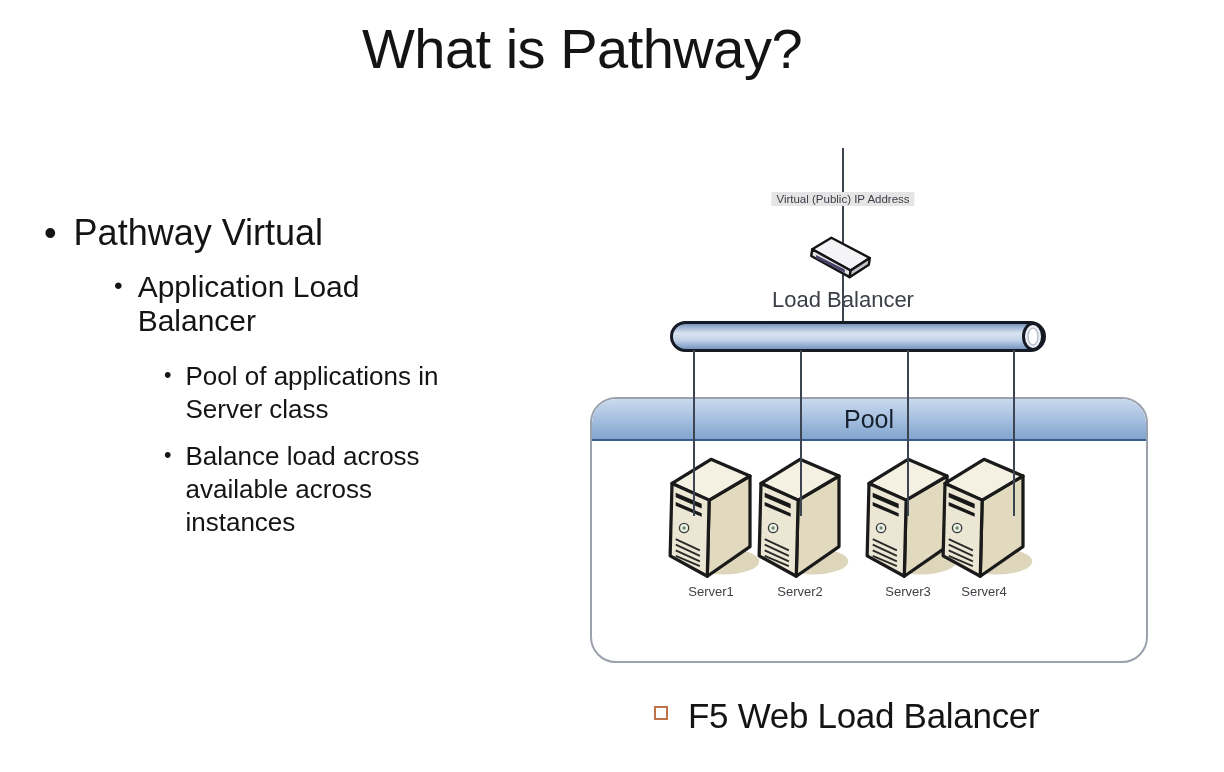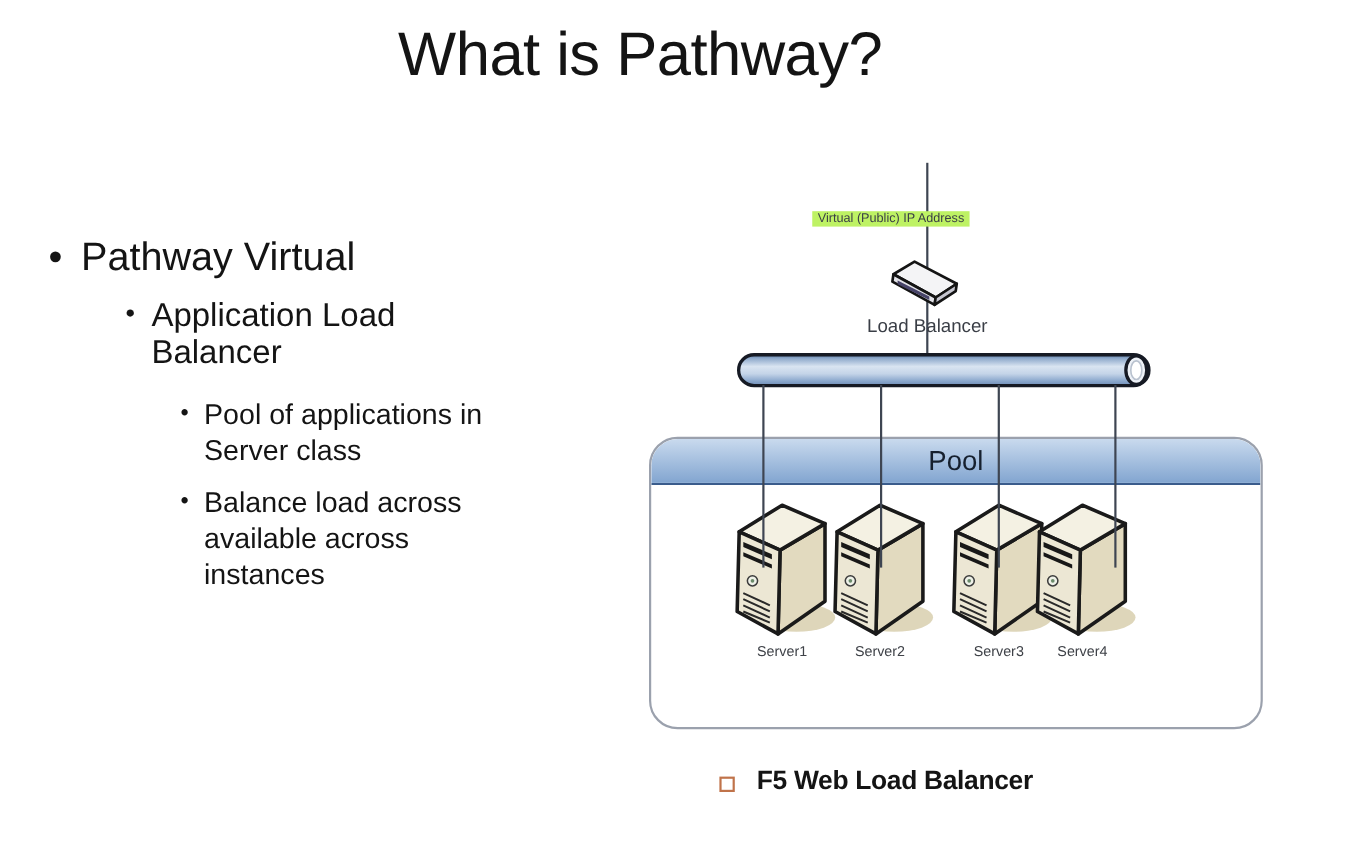--- a/index.html
+++ b/index.html
@@ -21,28 +21,28 @@
   .bullet-dot{flex:0 0 auto;}
   .b2 .bullet-dot,.b3a .bullet-dot,.b3b .bullet-dot{font-size:0.82em;padding-top:2px;}
   .b2 .bullet-text{width:330px;line-height:1.12;}
   .b3a .bullet-text,.b3b .bullet-text{width:300px;}
   
   .vline{position:absolute;width:2px;background:var(--line,#3e4552);}
   .vline-top{left:842px;top:148px;height:174px;z-index:3;}
   .conn{top:350px;height:166px;z-index:6;}
   .conn1{left:693px;} .conn2{left:800px;} .conn3{left:907px;} .conn4{left:1013px;}
   .vip-label{
-    position:absolute;left:810px;top:192px;transform:translateX(-50%);
-    font-size:11.5px;color:var(--diagram-text,#3a3e46);background:#bef264;
+    position:absolute;left:843px;top:192px;transform:translateX(-50%);
+    font-size:11.5px;color:var(--diagram-text,#3a3e46);background:#e5e5e5;
     padding:1px 5px;white-space:nowrap;z-index:5;
   }
   .lb-device{position:absolute;left:806px;top:233px;z-index:4;}
   .lb-label{
     position:absolute;left:843px;top:287px;transform:translateX(-50%);
-    font-size:17px;color:var(--diagram-text,#3a3e46);white-space:nowrap;z-index:5;
+    font-size:22px;color:var(--diagram-text,#3a3e46);white-space:nowrap;z-index:5;
   }
   .pipe{position:absolute;left:669px;top:320px;z-index:4;}
   .pool{
     position:absolute;left:590px;top:397px;width:558px;height:266px;
     background:#fff;border:2px solid var(--pool-border,#9ba1ad);border-radius:26px;
     box-sizing:border-box;z-index:2;overflow:hidden;
   }
   .pool-header{
     height:40px;border-radius:24px 24px 0 0;
     background:linear-gradient(var(--pool-band-top,#c9daee),var(--pool-band-bottom,#82a5d0));
@@ -53,21 +53,21 @@
   .server{position:absolute;top:450px;width:104px;text-align:center;z-index:5;}
   .s1{left:659px;} .s2{left:748px;} .s3{left:856px;} .s4{left:932px;}
   .server svg{display:block;}
   .server-label{margin-top:4px;font-size:13px;color:#3f4248;}
   
   .f5{position:absolute;left:654px;top:696px;display:flex;align-items:flex-start;gap:20px;}
   .f5-square{
     width:14px;height:14px;margin-top:10px;box-sizing:border-box;
     border:2.5px solid var(--accent-orange,#c0734a);background:#fff;flex:0 0 auto;
   }
-  .f5-text{font-size:24px;font-weight:700;letter-spacing:-0.3px;color:var(--text-main,#141414);}
+  .f5-text{font-size:35px;font-weight:400;letter-spacing:-0.3px;color:var(--text-main,#141414);}
   .hidden-defs{position:absolute;width:0;height:0;}
 </style>
 </head>
 <body>
 
 <svg class="hidden-defs" aria-hidden="true">
   <defs>
     <linearGradient id="pipeGrad" x1="0" y1="0" x2="0" y2="1">
       <stop offset="0" stop-color="#5f7ea6"></stop>
       <stop offset="0.12" stop-color="#8ea9cb"></stop>

